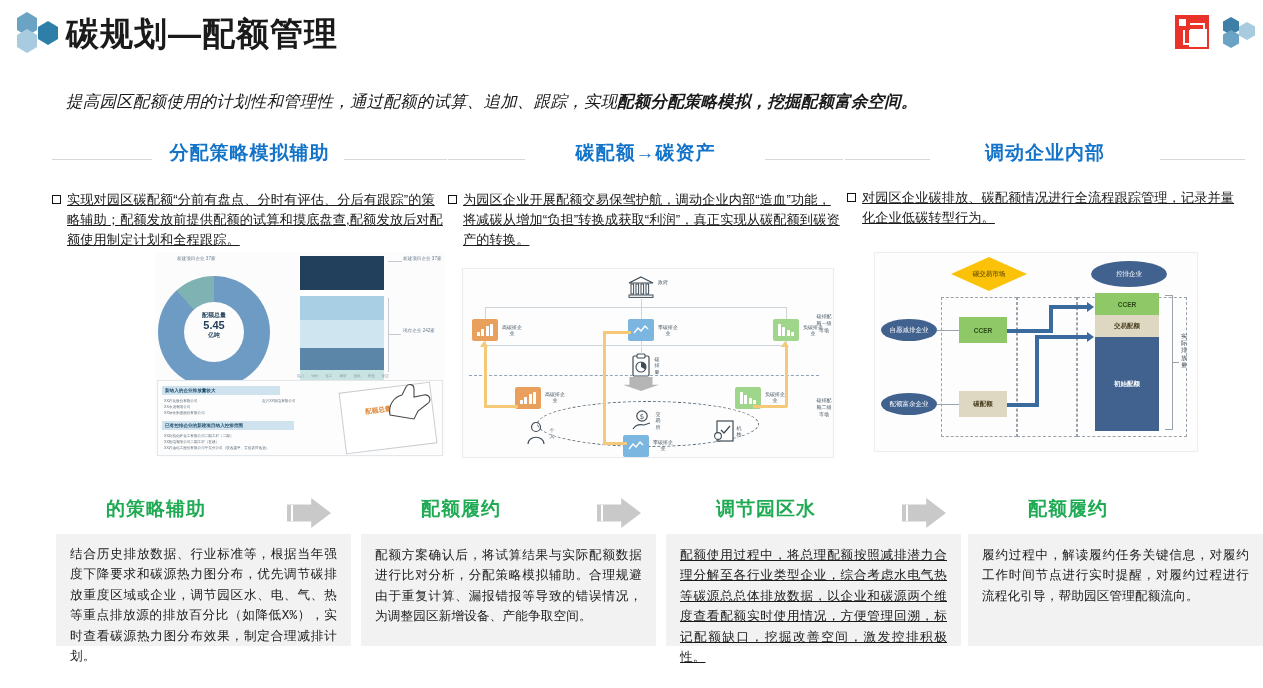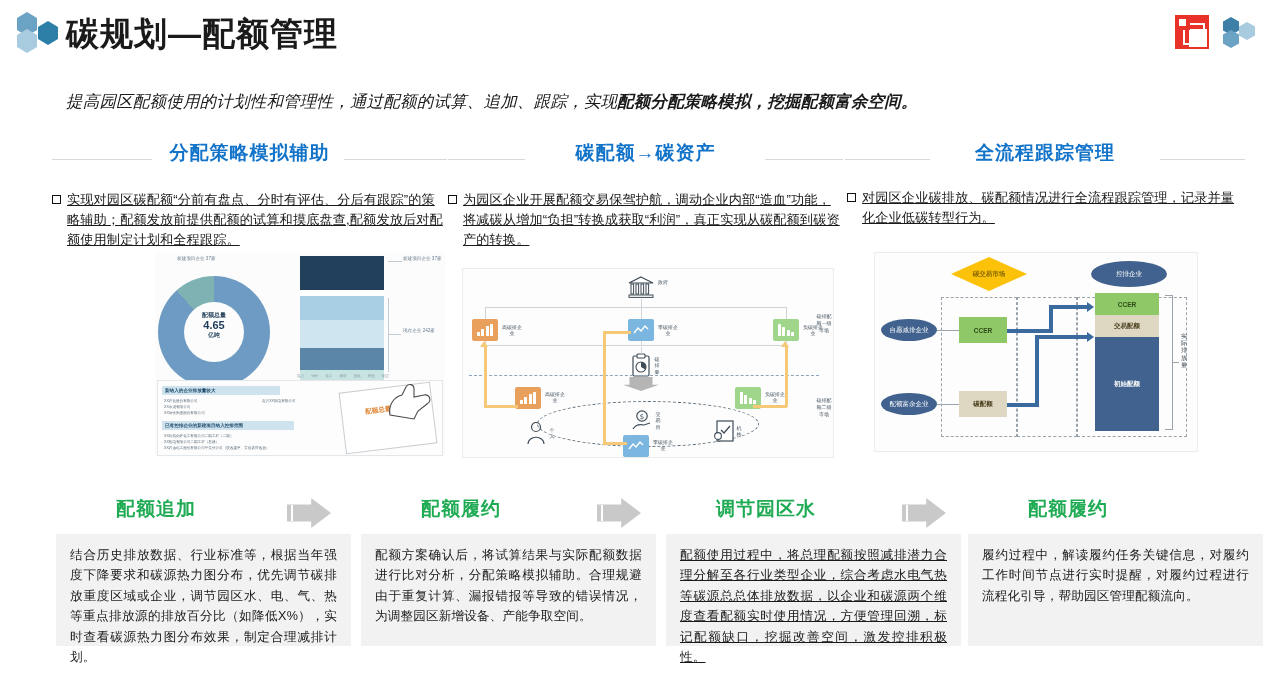--- a/index.html
+++ b/index.html
@@ -224,21 +224,21 @@
     </div>
   </div>
 </div>
 
 <div class="subtitle">
   <span>提高园区配额使用的计划性和管理性，通过配额的试算、追加、跟踪，实现</span><b>配额分配策略模拟，挖掘配额富余空间。</b>
 </div>
 
 <div class="col-head c1">分配策略模拟辅助</div>
 <div class="col-head c2">碳配额→碳资产</div>
-<div class="col-head c3">全流程跟踪管理</div>
+<div class="col-head c3">调动企业内部</div>
 
 <div class="head-rule r1a"></div>
 <div class="head-rule r1b"></div>
 <div class="head-rule r2a"></div>
 <div class="head-rule r2b"></div>
 <div class="head-rule r3a"></div>
 <div class="head-rule r3b"></div>
 
 <div class="bullet-block b1">
   <span class="bullet-sq"></span>
@@ -254,21 +254,21 @@
 </div>
 
 <div class="fig fig1">
 
   <div class="callout c-top">新建项目企业 37家</div>
 
   <div class="donut-wrap">
     <div class="donut"></div>
     <div class="donut-label">
       <div class="t1">配额总量</div>
-      <div class="t2">4.65</div>
+      <div class="t2">5.45</div>
       <div class="t3">亿吨</div>
     </div>
   </div>
 
   <div class="callout c-bot">现存企业配额 4.38亿吨</div>
 
   <div class="stack">
     <div style="height:34px;background:#22405c"></div>
     <div style="height:6px;background:#ffffff"></div>
     <div style="height:24px;background:#a9cfe4"></div>
@@ -486,25 +486,25 @@
   <div class="boxg" style="left:220px;top:62px;width:64px;height:22px;background:#ded8c3;color:#4a3f1e;">交易配额</div>
   <div class="boxg" style="left:220px;top:84px;width:64px;height:94px;background:#41628e;color:#ffffff;">初始配额</div>
 
   <div class="grayline" style="left:290px;top:42px;width:8px;"></div>
   <div class="grayline" style="left:290px;top:176px;width:8px;"></div>
   <div style="position:absolute;left:297px;top:42px;width:1px;height:135px;background:#9aa3ab;"></div>
   <div class="grayline" style="left:297px;top:109px;width:7px;"></div>
   <div class="vlabel" style="left:305px;top:80px;">实际排放量</div>
 </div>
 
-<div class="step-head" style="left:56px;">配额追加</div>
+<div class="step-head" style="left:56px;">的策略辅助</div>
 <div class="step-head" style="left:361px;">配额履约</div>
 <div class="step-head" style="left:666px;">调节园区水</div>
 <div class="step-head" style="left:968px;">配额履约</div>
 
 <div class="arrow-gray" style="left:287px;"></div>
 <div class="arrow-gray" style="left:597px;"></div>
 <div class="arrow-gray" style="left:902px;"></div>
 
-<div class="step-box" style="left:56px;">结合历史排放数据、行业标准等，根据当年强度下降要求和碳源热力图分布，优先调节碳排放重度区域或企业，调节园区水、电、气、热等重点排放源的排放百分比（如降低X%），实时查看碳源热力图分布效果，制定合理减排计划。</div>
+<div class="step-box" style="left:56px;font-family:Liberation Mono, monospace;">结合历史排放数据、行业标准等，根据当年强度下降要求和碳源热力图分布，优先调节碳排放重度区域或企业，调节园区水、电、气、热等重点排放源的排放百分比（如降低X%），实时查看碳源热力图分布效果，制定合理减排计划。</div>
 <div class="step-box" style="left:361px;">配额方案确认后，将试算结果与实际配额数据进行比对分析，分配策略模拟辅助。合理规避由于重复计算、漏报错报等导致的错误情况，为调整园区新增设备、产能争取空间。</div>
 <div class="step-box" style="left:666px;text-decoration:underline;">配额使用过程中，将总理配额按照减排潜力合理分解至各行业类型企业，综合考虑水电气热等碳源总总体排放数据，以企业和碳源两个维度查看配额实时使用情况，方便管理回溯，标记配额缺口，挖掘改善空间，激发控排积极性。</div>
 <div class="step-box" style="left:968px;">履约过程中，解读履约任务关键信息，对履约工作时间节点进行实时提醒，对履约过程进行流程化引导，帮助园区管理配额流向。</div>
 
 </body></html>

